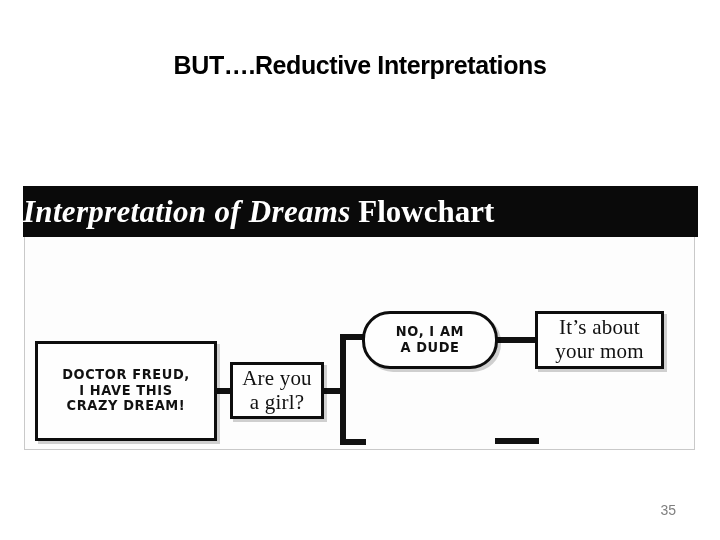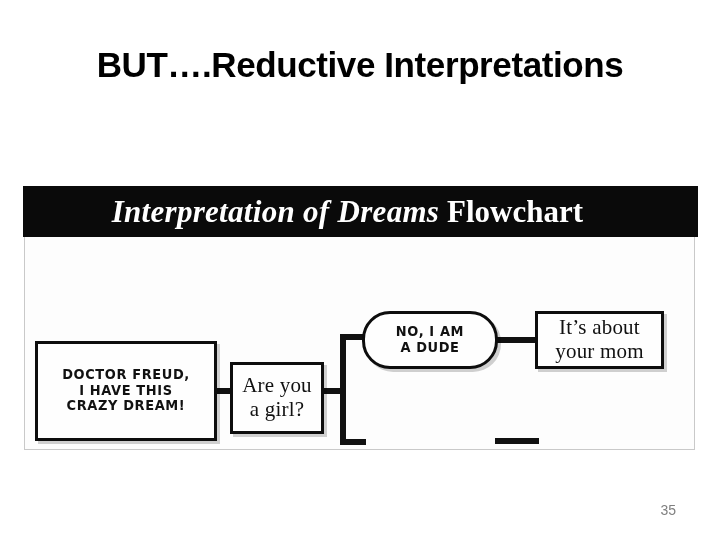--- a/index.html
+++ b/index.html
@@ -17,21 +17,21 @@
 
   
   #slide-title {
     position: absolute;
     left: 0;
     top: 44px;
     width: 720px;
     text-align: center;
     font-family: "Liberation Sans", sans-serif;
     font-weight: bold;
-    font-size: 35px;
+    font-size: 25px;
     letter-spacing: -0.4px;
     color: #000000;
     line-height: 42px;
     white-space: nowrap;
   }
 
   
   #flowchart-image {
     position: absolute;
     left: 23px;
@@ -48,21 +48,21 @@
     width: 675px;
     height: 51px;
     background: #0a0a0a;
     overflow: hidden;
   }
   #flowchart-header-text {
     position: absolute;
     left: 0;
     top: 7px;
     width: 560px;
-    text-align: right;
+    text-align: left;
     color: #ffffff;
     font-family: "Liberation Serif", serif;
     font-size: 31px;
     line-height: 38px;
     white-space: nowrap;
   }
   #flowchart-header-text .ital {
     font-style: italic;
     font-weight: bold;
     letter-spacing: 0.3px;
@@ -121,21 +121,21 @@
   
   .serif .txt {
     font-family: "Liberation Serif", serif;
     font-weight: normal;
     font-size: 21px;
     letter-spacing: 0.2px;
   }
 
   
   #box-dream      { left: 10px; top: 104px; width: 182px; height: 100px; }
-  #box-question   { left: 205px; top: 125px; width: 94px;  height: 72px; }
+  #box-question   { left: 205px; top: 125px; width: 94px;  height: 57px; }
   #box-no-dude    { left: 337px; top: 74px;  width: 136px; height: 58px; border-radius: 28px; }
   #box-yes-girl   { left: 337px; top: 175px; width: 136px; height: 58px; }
   #box-your-mom   { left: 510px; top: 74px;  width: 129px; height: 58px; }
   #box-insane     { left: 510px; top: 175px; width: 129px; height: 58px; margin-top: 39px; }
 
   
   #flowchart-body { overflow: hidden; }
 
   
   #slide-number {

